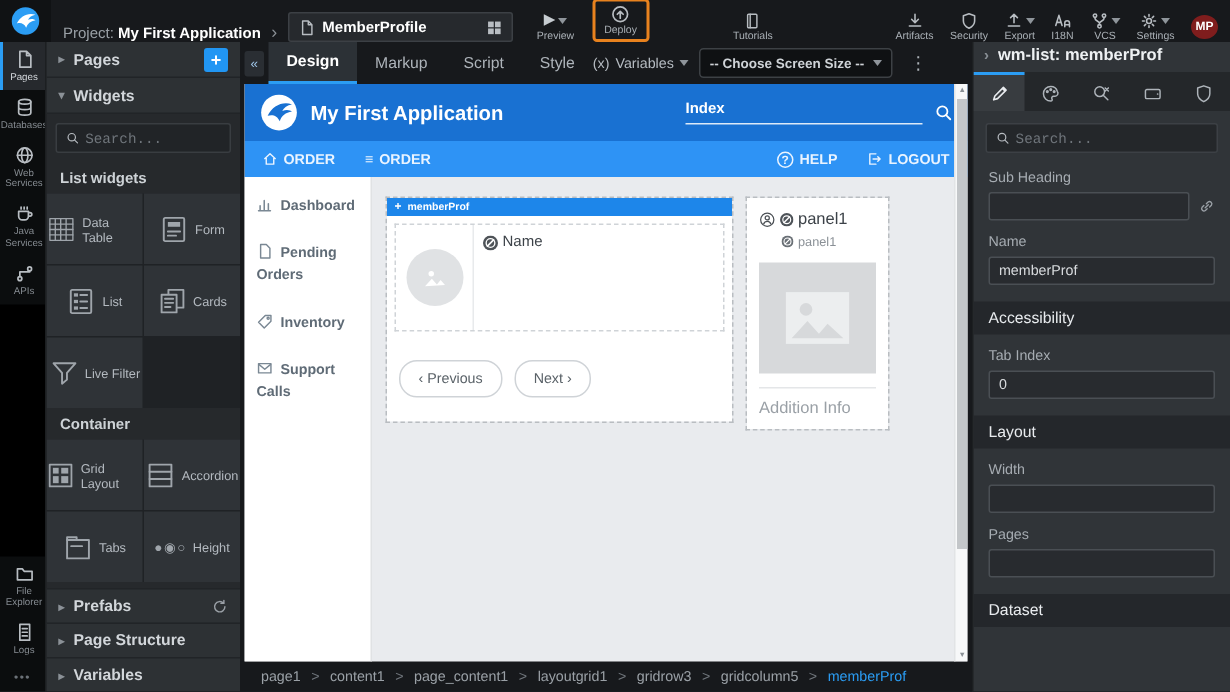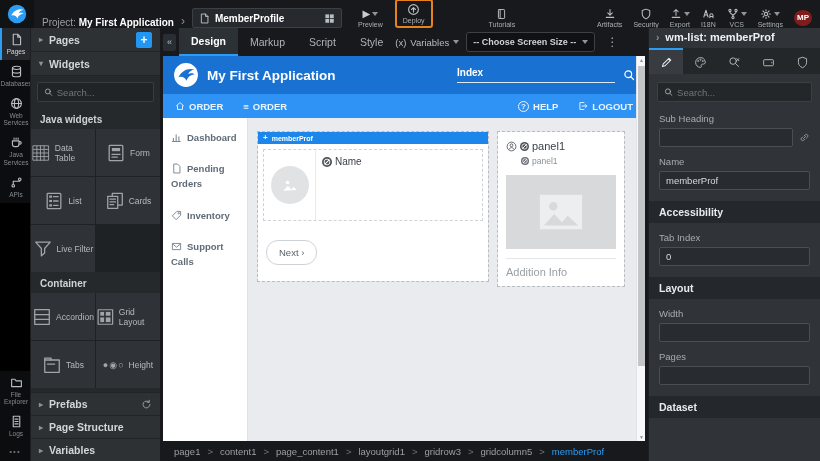--- a/index.html
+++ b/index.html
@@ -33,21 +33,21 @@
   .rail-item.active{background:#26292d;border-left-color:#2b9df4;color:#d6dade}
   .rail-spacer{flex:1;background:#000}
   .rail-dots{color:#6b7177;text-align:center;padding:5px 0;font-size:8px;letter-spacing:1px}
 
   
   .wpanel{width:130px;background:#26292c;display:flex;flex-direction:column;border-left:1px solid #1c1f21;overflow:hidden}
   .wp-row{height:24px;flex:none;display:flex;align-items:center;padding:0 8px;background:#2d3134;border-bottom:1px solid #212427;color:#d2d6da;font-size:10.5px;font-weight:bold;gap:6px}
   .wp-caret{color:#8b9197;font-size:8px}
   .wp-plus{margin-left:auto;width:16px;height:16px;background:#2196f3;color:#fff;border-radius:2px;display:flex;align-items:center;justify-content:center;font-size:12px;font-weight:bold}
   .wp-search{margin:6px;flex:none;display:flex;align-items:center;gap:4px;background:#212427;border:1px solid #393d41;border-radius:2px;height:20px;padding:0 6px}
-  .wp-search input,.pp-search input{background:transparent;border:0;outline:0;color:#cfd3d7;font-size:9.5px;width:100%;font-family:Liberation Sans, sans-serif}
+  .wp-search input,.pp-search input{background:transparent;border:0;outline:0;color:#cfd3d7;font-size:9.5px;width:100%;font-family:Liberation Mono, monospace}
   .wp-search input::placeholder,.pp-search input::placeholder{color:#6f757b}
   .wp-group-title{padding:6px 9px 4px;color:#cdd2d6;font-size:10px;font-weight:bold;flex:none}
   .wp-grid{display:grid;grid-template-columns:1fr 1fr;gap:1px;background:#1f2225;flex:none}
   .wp-tile{background:#2f3337;height:47px;display:flex;flex-direction:row;align-items:center;justify-content:center;gap:4px}
   .wp-tile .tl{font-size:8.5px;color:#b4bac0}
   .wz{font-size:9px;color:#9fa5ab;letter-spacing:1px}
   .wp-footer{margin-top:auto;flex:none}
   .wp-frow{height:23px;display:flex;align-items:center;gap:6px;padding:0 8px;background:#2d3134;border-top:1px solid #212427;color:#d2d6da;font-size:10.5px;font-weight:bold}
   .wp-refresh{margin-left:auto}
 
@@ -80,21 +80,21 @@
   .wm-list-hdr{height:12px;background:#1d86ea;display:flex;align-items:center;gap:4px;padding:0 5px;color:#fff;font-size:7px;font-weight:bold}
   .mv{font-size:8px;line-height:1;color:#fff}
   .wm-list-body{padding:5px}
   .wm-item{border:1px dashed #cfd3d7;display:flex;height:72px}
   .wm-avatar-cell{width:52px;display:flex;align-items:center;justify-content:center;border-right:1px solid #e8eaec;flex:none}
   .wm-avatar{width:38px;height:38px;border-radius:50%;background:#e0e2e4;display:flex;align-items:center;justify-content:center}
   .wm-item-main{flex:1;padding:6px;font-size:10px;color:#3c4248;display:flex;align-items:flex-start;gap:3px}
   .bind-badge{flex:none;margin-top:1px}
   .wm-pager{padding:14px 8px 16px;display:flex;gap:8px}
   .pager-btn{border:1px solid #cfd3d7;border-radius:12px;background:#fff;color:#5a6268;font-size:9.5px;padding:6px 12px;font-family:inherit}
-  .wm-panel{width:126px;background:#fff;outline:1px dashed #b9bdc1;padding:8px 8px 4px}
+  .wm-panel{width:94px;background:#fff;outline:1px dashed #b9bdc1;padding:8px 8px 4px}
   .wm-panel-hdr{display:flex;align-items:center;gap:3px;font-size:11px;color:#3c4248}
   .wm-panel-sub{display:flex;gap:3px;align-items:center;font-size:8.5px;color:#8a9096;margin:4px 0 9px 15px}
   .wm-panel-img{height:74px;background:#d7d9db;display:flex;align-items:center;justify-content:center;margin-bottom:9px}
   .wm-panel-foot{border-top:1px solid #e4e6e8;padding:7px 0 4px;color:#9aa0a6;font-size:11px}
   .cv-scroll{position:absolute;right:0;top:0;bottom:0;width:9px;background:#f7f8f9;border-left:1px solid #e2e4e6}
   .cv-thumb{position:absolute;top:10px;left:1px;width:7px;height:300px;background:#c3c6c9}
   .cv-arrow{position:absolute;left:0;width:9px;text-align:center;font-size:5px;color:#8a9096}
   .cv-arrow.up{top:1px}.cv-arrow.down{bottom:1px}
 
   
@@ -109,21 +109,21 @@
   .pp-exp{color:#8a9096;font-size:10px}
   .pp-tabs{display:flex;background:#24272a;height:26px;flex:none;margin-top:2px}
   .pp-tab{flex:1;display:flex;align-items:center;justify-content:center;border-top:2px solid transparent}
   .pp-tab.active{background:#383c40;border-top-color:#2b9df4}
   .pp-search{margin:8px 8px 0;flex:none;display:flex;align-items:center;gap:4px;background:#24272a;border:1px solid #3c4045;border-radius:2px;height:20px;padding:0 6px}
   .pp-body{padding:2px 10px 0;overflow:hidden;flex:1}
   .pp-field{margin-top:9px}
   .pp-label{color:#a6acb2;font-size:9.5px;margin-bottom:4px}
   .pp-inrow{display:flex;align-items:center;gap:6px}
   .pp-input{flex:1;height:19px;background:#282b2f;border:1px solid #4a4f54;border-radius:2px;color:#d8dbde;font-size:9.5px;padding:0 6px;outline:none;min-width:0;font-family:inherit}
-  .pp-section{margin:11px -10px 0;background:#24272b;padding:5px 10px;color:#e8ebee;font-size:10.5px;font-weight:bold}
+  .pp-section{margin:11px -10px 0;background:#24272b;padding:5px 10px;color:#e8ebee;font-size:10.5px;font-weight:normal}
 </style>
 </head>
 <body>
 
 <header class="topbar">
   <div class="tb-logo">
     <svg width="20" height="20" viewBox="0 0 24 24">
         <circle cx="12" cy="12" r="11" fill="#2b9df4"></circle>
         <path d="M5 14c3-6 9-9 15-7-3 .4-5 2-6 4 3-1.2 5-.4 6 .4-4 .6-6.5 2.6-7.5 6-1.5-3.5-4.5-4.4-7.5-3.4z" fill="#fff"></path>
       </svg>
@@ -298,21 +298,21 @@
       <span class="wp-caret">▾</span>
       <span>Widgets</span>
     </div>
     <div class="wp-search">
       <svg width="10" height="10" viewBox="0 0 16 16" class="ic">
           <circle cx="7" cy="7" r="4.5"></circle>
           <path d="M10.5 10.5L14 14"></path>
         </svg>
       <input placeholder="Search..." style="">
     </div>
-    <div class="wp-group-title">Java widgets</div>
+    <div class="wp-group-title">List widgets</div>
     <div class="wp-grid">
       <div class="wp-tile">
         <svg width="20" height="20" viewBox="0 0 22 22" class="ic" style="stroke:#9fa5ab;stroke-width:1">
             <rect x="2.5" y="3" width="17" height="16"></rect>
             <path d="M2.5 7h17 M2.5 11h17 M2.5 15h17 M6.5 3v16 M10.5 3v16 M14.5 3v16"></path>
           </svg>
         <span class="tl">Data Table</span>
       </div>
       <div class="wp-tile">
         <svg width="20" height="20" viewBox="0 0 22 22" class="ic" style="stroke:#9fa5ab">
@@ -346,36 +346,36 @@
         <svg width="20" height="20" viewBox="0 0 22 22" class="ic" style="stroke:#9fa5ab">
             <path d="M3 3.5h16l-6.2 7v5l-3.6 3v-8z"></path>
           </svg>
         <span class="tl">Live Filter</span>
       </div>
     </div>
     <div class="wp-group-title">Container</div>
     <div class="wp-grid">
       <div class="wp-tile">
         <svg width="20" height="20" viewBox="0 0 22 22" class="ic" style="stroke:#9fa5ab">
-            <rect x="3" y="3" width="16" height="16"></rect>
-            <path d="M3 8.3h16 M3 13.6h16"></path>
-          </svg>
-        <span class="tl">Accordion</span>
-      </div>
-      <div class="wp-tile">
-        <svg width="20" height="20" viewBox="0 0 22 22" class="ic" style="stroke:#9fa5ab">
             <rect x="2.5" y="2.5" width="17" height="17"></rect>
             <g fill="#9fa5ab" stroke="none">
               <rect x="5" y="5" width="4.5" height="4.5"></rect>
               <rect x="11.5" y="5" width="5.5" height="4.5"></rect>
               <rect x="5" y="11.5" width="4.5" height="5.5"></rect>
               <rect x="11.5" y="11.5" width="5.5" height="5.5"></rect>
             </g>
           </svg>
         <span class="tl">Grid Layout</span>
+      </div>
+      <div class="wp-tile">
+        <svg width="20" height="20" viewBox="0 0 22 22" class="ic" style="stroke:#9fa5ab">
+            <rect x="3" y="3" width="16" height="16"></rect>
+            <path d="M3 8.3h16 M3 13.6h16"></path>
+          </svg>
+        <span class="tl">Accordion</span>
       </div>
       <div class="wp-tile">
         <svg width="20" height="20" viewBox="0 0 22 22" class="ic" style="stroke:#9fa5ab">
             <rect x="3" y="5.5" width="16" height="13.5"></rect>
             <path d="M3 5.5v-2h7v2 M10 3.5v2 M6 10h8"></path>
           </svg>
         <span class="tl">Tabs</span>
       </div>
       <div class="wp-tile">
         <span class="wz">●◉○</span>
@@ -508,20 +508,21 @@
                   <svg class="bind-badge" width="10" height="10" viewBox="0 0 10 10">
                       <circle cx="5" cy="5" r="5" fill="#4e5358"></circle>
                       <circle cx="5" cy="5" r="2.9" fill="none" stroke="#fff" stroke-width=".9"></circle>
                       <path d="M2.6 7.4L7.4 2.6" stroke="#fff" stroke-width="1.1"></path>
                     </svg>
                   <span>Name</span>
                 </div>
               </div>
             </div>
             <div class="wm-pager">
+              <button class="pager-btn">‹ Previous</button>
               <button class="pager-btn">Next ›</button>
             </div>
           </div>
 
           <div class="wm-panel">
             <div class="wm-panel-hdr">
               <svg width="11" height="11" viewBox="0 0 16 16" style="stroke:#4a4f54;fill:none;stroke-width:1.2">
                   <circle cx="8" cy="8" r="6.4"></circle>
                   <circle cx="8" cy="6.2" r="2"></circle>
                   <path d="M4.4 12.4c.7-1.9 2.1-2.8 3.6-2.8s2.9.9 3.6 2.8"></path>

